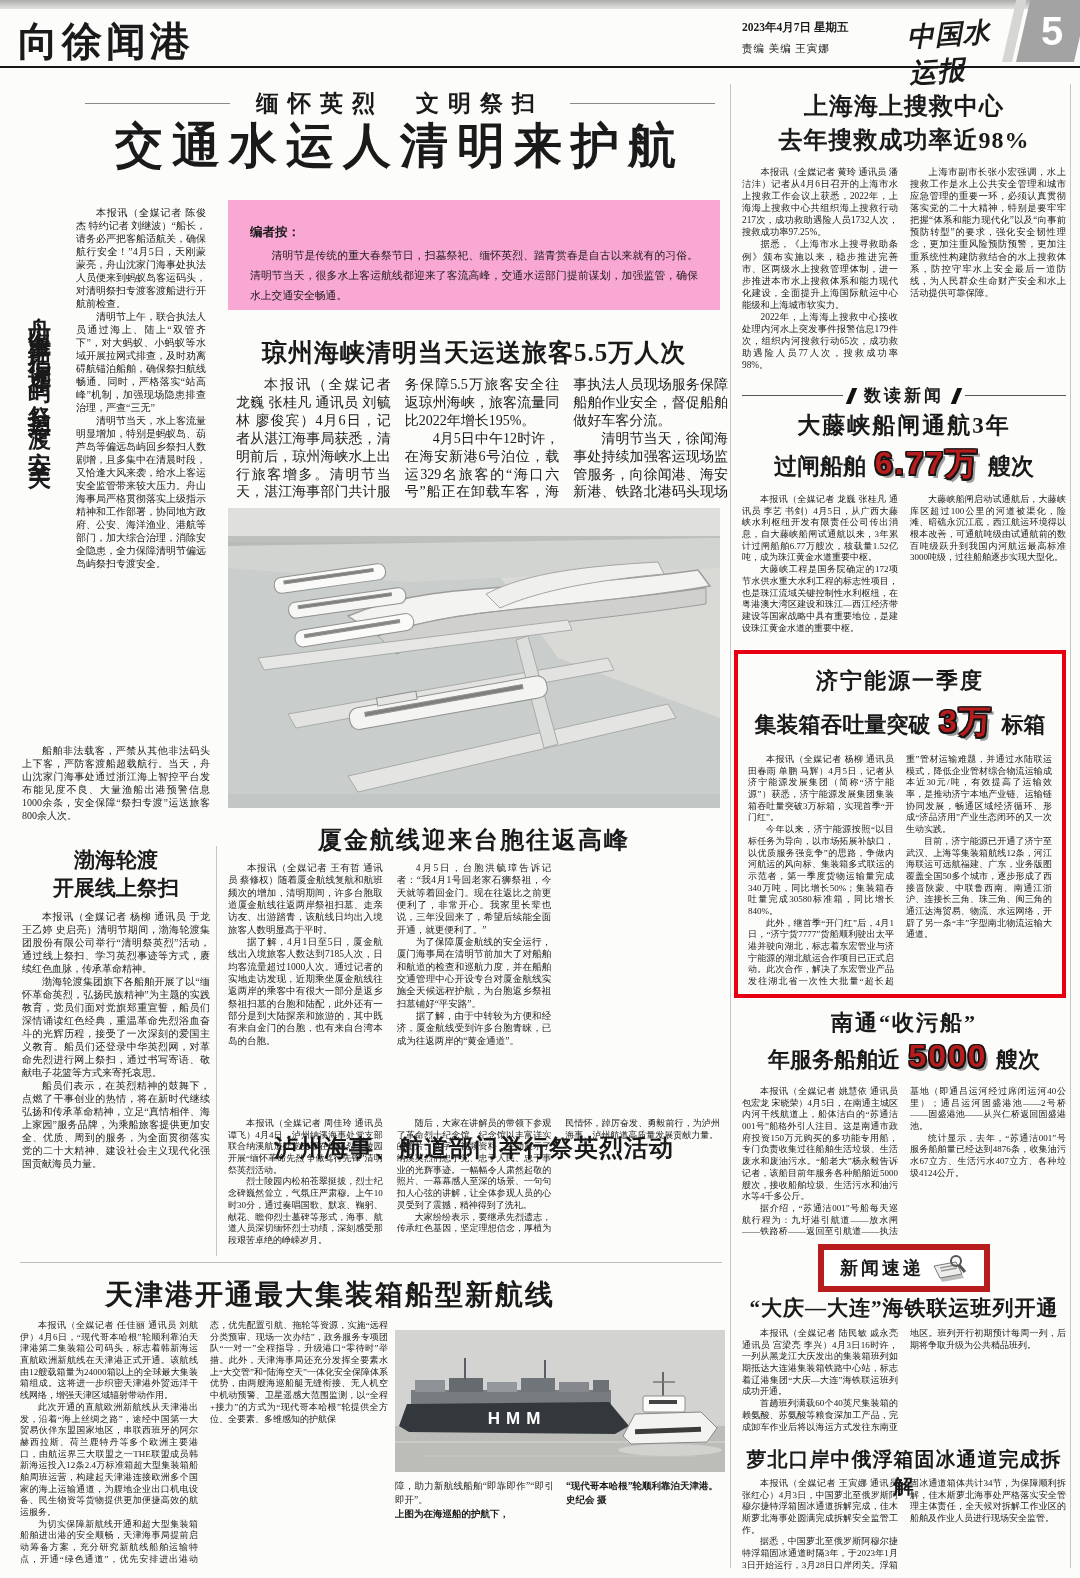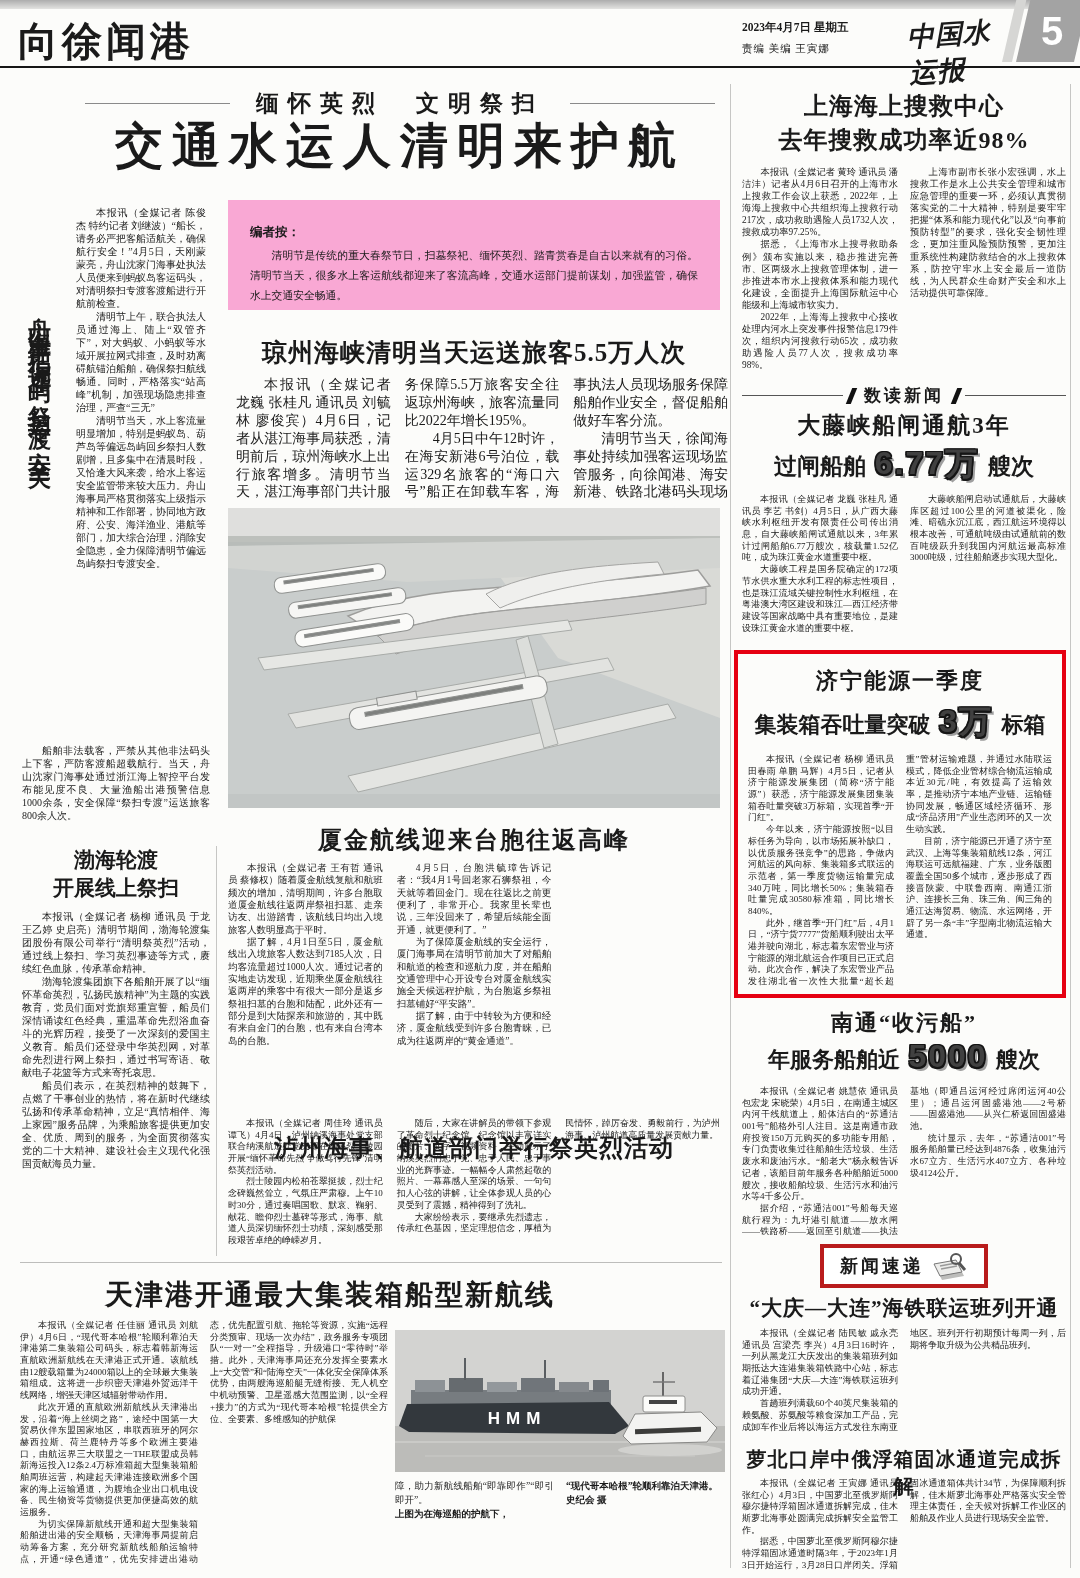--- a/index.html
+++ b/index.html
@@ -19,21 +19,21 @@
   .brand{position:absolute;left:908px;top:16px;width:100px;font-style:italic;font-weight:700;
          font-size:27px;transform:rotate(-4deg);letter-spacing:1px;}
   .hrule{position:absolute;left:0;top:66px;width:1080px;height:2px;background:#161616;}
   
   .art{position:absolute;overflow:hidden;line-height:1.3;}
   .art p{margin:0;text-indent:2em;text-align:justify;}
   .cols2{column-count:2;column-gap:12px;column-fill:auto;}
   .cols3{column-count:3;column-gap:14px;column-fill:auto;}
   .ht-serif{font-weight:700;font-family:"Liberation Serif","DejaVu Serif",serif;text-align:center;}
   .ht-sans{font-weight:900;font-family:"Liberation Sans","DejaVu Sans",sans-serif;text-align:center;}
-  .bignum{display:inline-block;font:900 32px "Liberation Sans","DejaVu Sans",sans-serif;color:#404040;
+  .bignum{display:inline-block;font:900 32px "Liberation Sans","DejaVu Sans",sans-serif;color:#b91c1c;
     letter-spacing:2px;padding:0 3px;
     text-shadow:-1.5px -1.5px 0 #151515,1.5px -1.5px 0 #151515,-1.5px 1.5px 0 #151515,1.5px 1.5px 0 #151515,
      0 -1.5px 0 #151515,0 1.5px 0 #151515,-1.5px 0 0 #151515,1.5px 0 0 #151515,3.5px 3.5px 0 #9f9f9f;}
   .credit{text-align:right;font-weight:700;text-indent:0 !important;}
   .vline{position:absolute;width:1px;background:#c6c6c4;}
   .hline{position:absolute;height:1px;background:#bdbdbb;}
   
   .kicker{position:absolute;left:85px;top:88px;width:630px;display:flex;align-items:center;}
   .kicker .kline{flex:1;height:1px;background:#8a8a8a;}
   .kicker .ktext{font-size:23px;font-weight:700;letter-spacing:9px;padding:0 26px;white-space:nowrap;}
@@ -83,21 +83,21 @@
   .dt-text{left:742px;top:494px;width:324px;height:148px;font-size:9px;}
   .redbox{position:absolute;left:734px;top:650px;width:332px;height:348px;box-sizing:border-box;
           border:4px solid #e60012;padding:8px 10px;}
   .jn-t1{font-size:22px;letter-spacing:2px;margin-top:4px;}
   .jn-t2{text-align:center;font-size:22px;font-weight:700;margin-top:4px;}
   .jn-text{position:static;overflow:hidden;height:244px;margin-top:10px;font-size:9px;line-height:1.3;}
   .nt-t1{position:absolute;left:742px;top:1008px;width:324px;font-size:22px;letter-spacing:2px;}
   .nt-t2{position:absolute;left:742px;top:1038px;width:324px;text-align:center;font-size:22px;font-weight:700;}
   .nt-text{left:742px;top:1086px;width:324px;height:152px;font-size:9px;}
   .express{position:absolute;left:742px;top:1244px;width:324px;display:flex;justify-content:center;}
-  .express .ebox{display:inline-flex;align-items:center;gap:8px;border:4px solid #b91c1c;
+  .express .ebox{display:inline-flex;align-items:center;gap:8px;border:6px solid #b91c1c;
                  padding:4px 16px;background:#fff;}
   .express .elab{font-size:18px;font-weight:700;letter-spacing:3px;}
   .dq-title{position:absolute;left:742px;top:1294px;width:324px;font-size:21px;letter-spacing:1px;}
   .dq-text{left:742px;top:1328px;width:324px;height:112px;font-size:9px;}
   .lb-title{position:absolute;left:742px;top:1446px;width:324px;font-size:20px;letter-spacing:1px;}
   .lb-text{left:742px;top:1478px;width:324px;height:96px;font-size:9px;}
 </style>
 </head>
 <body>
 

